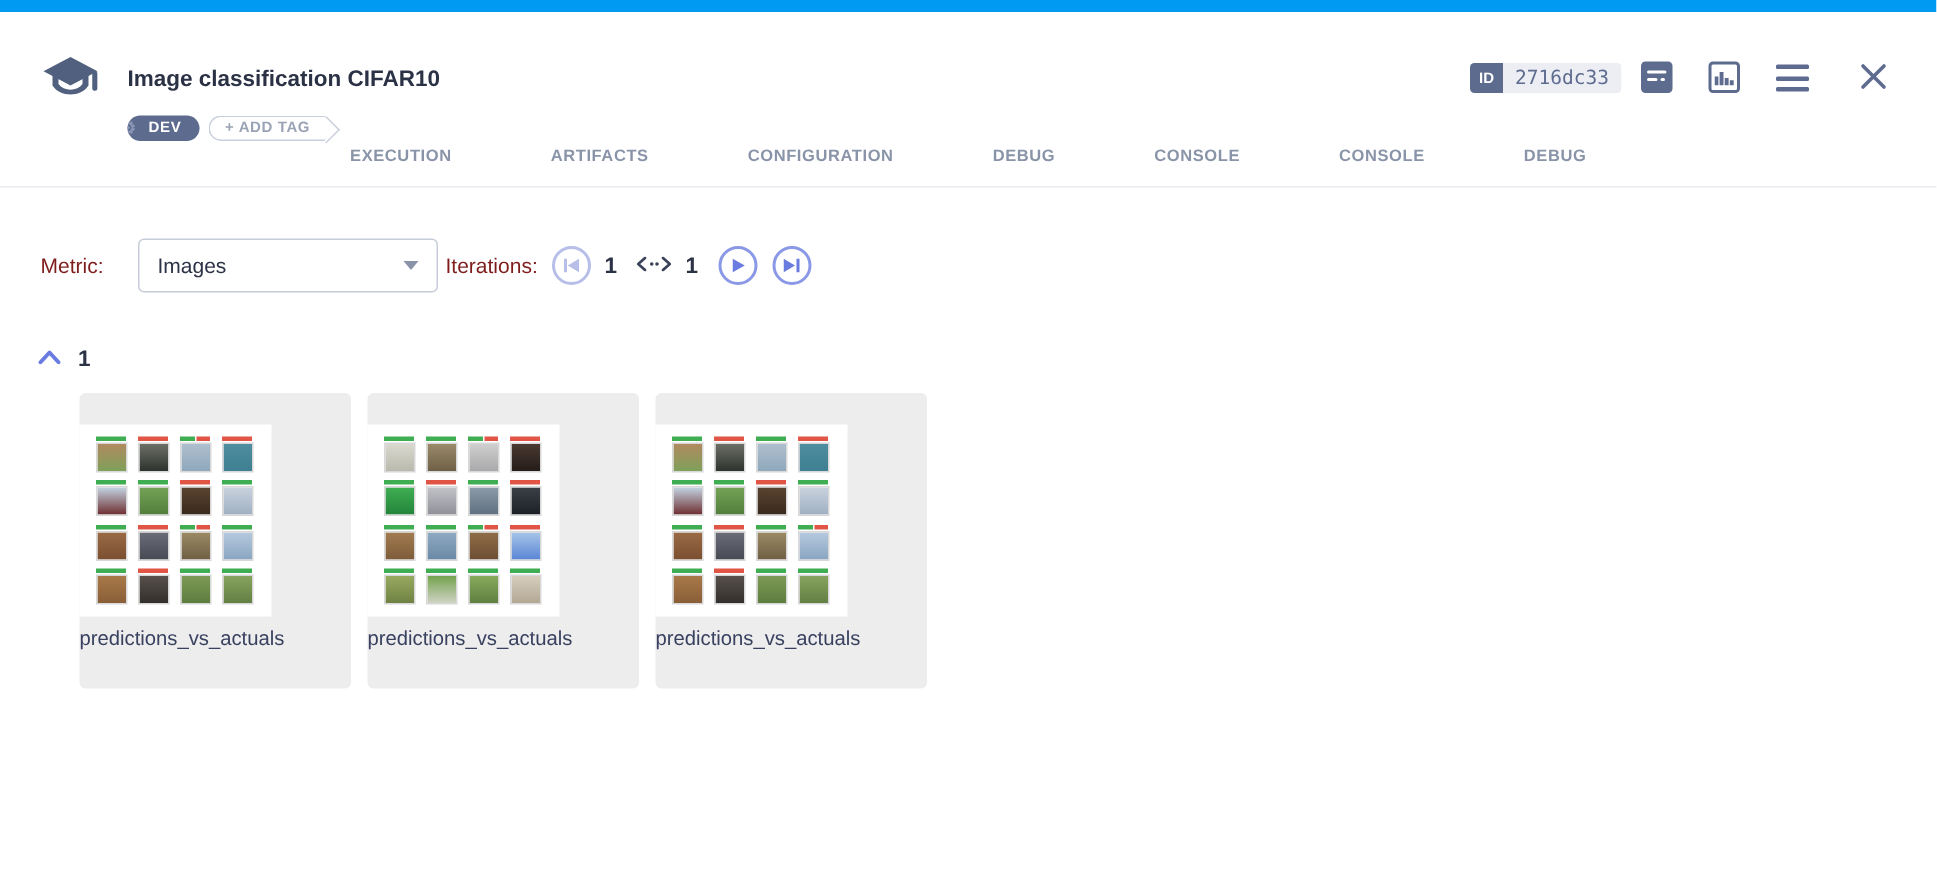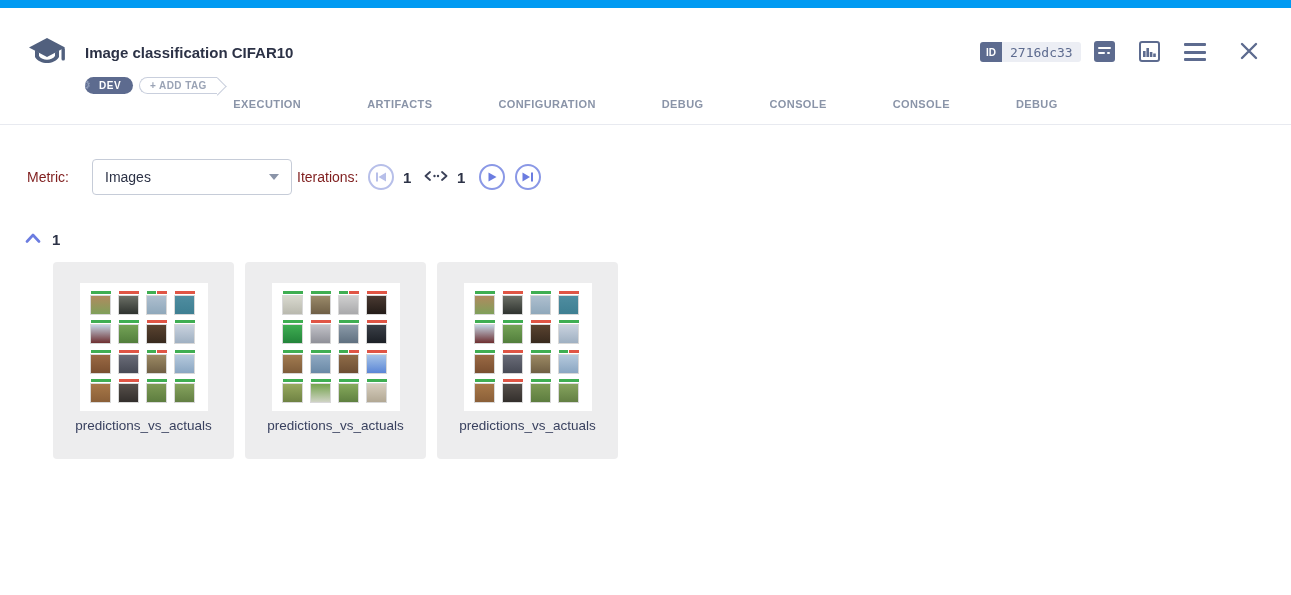--- a/index.html
+++ b/index.html
@@ -66,21 +66,21 @@
   .iterval { position:absolute; top:169px; font-size:15px; font-weight:bold; color:#2c3246; }
   .range-ico { position:absolute; left:424px; top:171px; }
 
   
   .sec-chevron { position:absolute; left:25px; top:233px; cursor:pointer; }
   .sec-label { position:absolute; left:52px; top:231px; font-size:15px; font-weight:bold; color:#2c3246; }
 
   
   .cards { position:absolute; left:53px; top:262px; display:flex; gap:11px; }
   .card { width:181px; height:197px; background:#ededee; border-radius:4px;
-    display:flex; flex-direction:column; align-items:center; cursor:pointer; }
+    display:flex; flex-direction:column; align-items:flex-start; cursor:pointer; }
   .thumb { margin-top:21px; width:128px; height:128px; background:#fff;
     padding:8px 9px; display:grid; grid-template-columns:repeat(4,24px);
     grid-column-gap:4px; grid-row-gap:5px; }
   .cell { width:24px; height:24px; display:flex; flex-direction:column; align-items:center; }
   .cap { width:20px; height:3px; margin-bottom:1px; display:flex; gap:1px; }
   .cap i { flex:1; height:3px; }
   .tile { width:21px; height:20px; border:1px solid #d8d8d8; }
   .card-title { margin-top:7px; font-size:13.5px; color:#39415f; }
 </style>
 </head>

